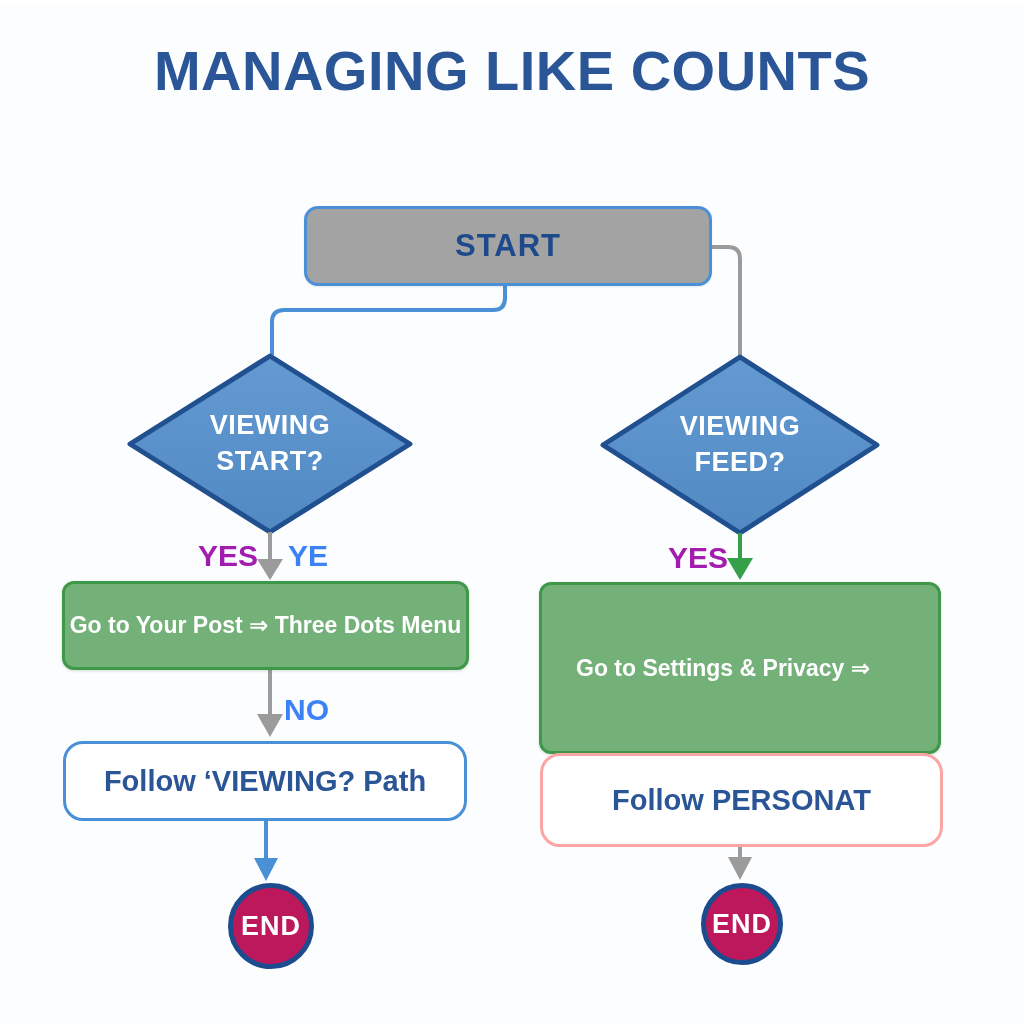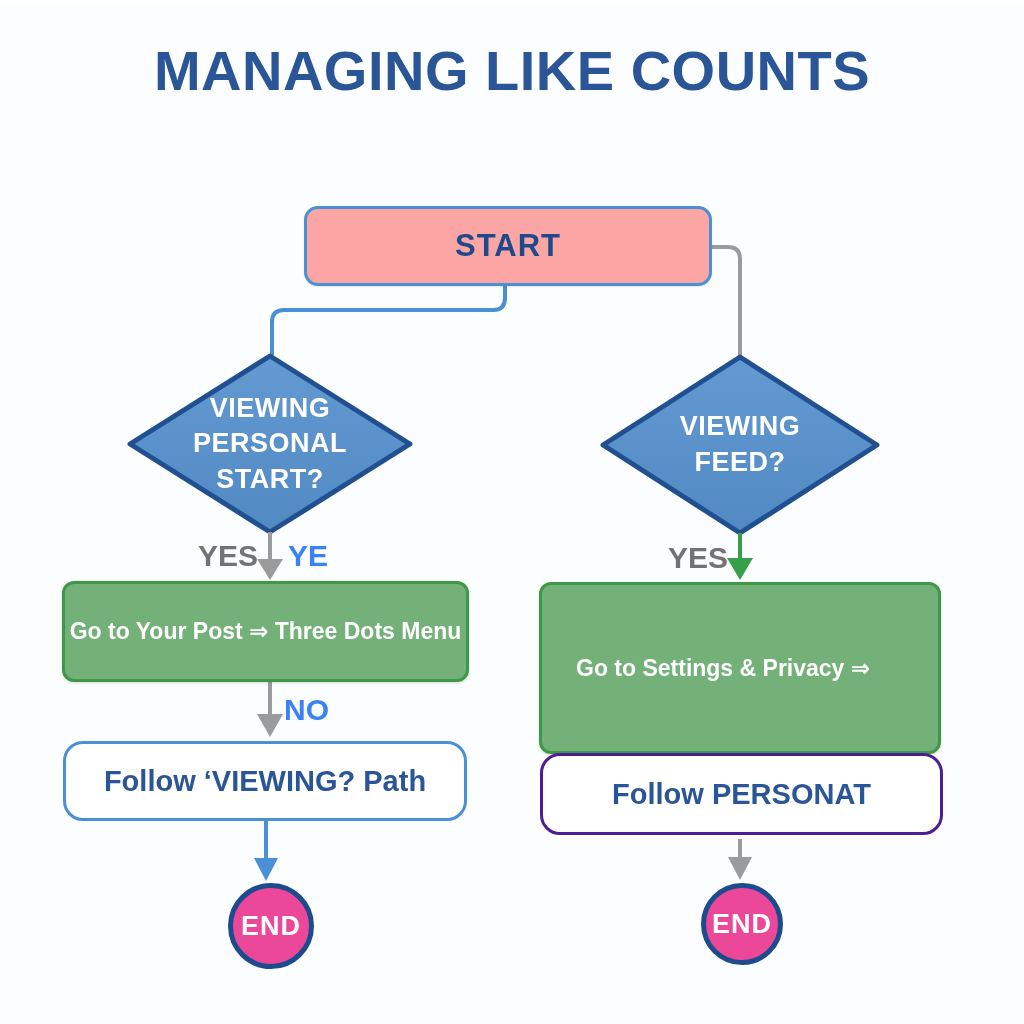--- a/index.html
+++ b/index.html
@@ -10,52 +10,52 @@
   }
   .title{
     position:absolute;top:36px;left:0;width:1024px;
     text-align:center;font-weight:bold;color:#2a5596;
     font-size:56px;line-height:1.12;letter-spacing:.5px;
   }
   .svg-layer{position:absolute;left:0;top:0;width:1024px;height:1024px;}
   .node{position:absolute;box-sizing:border-box;display:flex;align-items:center;justify-content:center;}
   .start-box{
     left:304px;top:202px;width:408px;height:80px;
-    background:#fca5a5;border:3px solid #4a90d6;border-radius:14px;
+    background:#a3a3a3;border:3px solid #4a90d6;border-radius:14px;
     color:#1e4a8c;font-weight:bold;font-size:31px;letter-spacing:1px;
     box-shadow:0 1px 2px rgba(40,80,140,.12);
   }
   .diamond-label{
     position:absolute;display:flex;flex-direction:column;align-items:center;justify-content:center;
     color:#ffffff;font-weight:bold;font-size:27px;line-height:1.32;letter-spacing:.5px;
     text-align:center;pointer-events:none;
   }
   .dl-left{left:130px;top:352px;width:280px;height:176px;}
   .dl-right{left:603px;top:353px;width:274px;height:176px;}
   .green-box{
     background:#74b179;border:3px solid #3f9749;border-radius:12px;
     color:#ffffff;font-weight:bold;font-size:23px;line-height:1.42;
     box-shadow:0 1px 3px rgba(40,100,50,.2);
   }
-  .green-left{left:62px;top:577px;width:407px;height:101px;flex-direction:column;text-align:center;}
+  .green-left{left:62px;top:577px;width:407px;height:89px;flex-direction:column;text-align:center;}
   .green-right{left:539px;top:578px;width:402px;height:172px;flex-direction:column;align-items:flex-start;justify-content:center;padding-left:18px;text-align:left;}
   .green-right .indent{padding-left:16px;}
   .follow-box{
     background:#ffffff;color:#2a5596;font-weight:bold;font-size:29px;border-radius:20px;
   }
   .follow-left{left:63px;top:737px;width:404px;height:80px;border:3px solid #4a90d6;}
-  .follow-right{left:540px;top:749px;width:403px;height:82px;border:3px solid #4c1d95;}
+  .follow-right{left:540px;top:749px;width:403px;height:94px;border:3px solid #fca5a5;}
   .end-circle{
-    background:#ec4899;border:5px solid #1c4c8e;border-radius:50%;
+    background:#be185d;border:5px solid #1c4c8e;border-radius:50%;
     color:#ffffff;font-weight:bold;font-size:27px;letter-spacing:1px;
   }
   .end-left{left:228px;top:879px;width:86px;height:86px;}
   .end-right{left:701px;top:879px;width:82px;height:82px;}
   .edge-label{position:absolute;font-weight:bold;font-size:30px;line-height:1;}
-  .lbl-green{color:#737373;}
+  .lbl-green{color:#a21caf;}
   .lbl-gray{color:#3b82f6;}
   .yes-left{left:178px;top:537px;width:80px;text-align:right;}
   .ye-left{left:288px;top:537px;}
   .no-left{left:284px;top:691px;}
   .yes-right{left:646px;top:539px;width:82px;text-align:right;}
 </style>
 </head>
 <body>
 
 <div class="canvas">
@@ -110,21 +110,20 @@
   <div class="title">
     <div>MANAGING LIKE COUNTS</div>
   </div>
 
   <div class="node start-box">
     <span>START</span>
   </div>
 
   <div class="diamond-label dl-left">
     <span>VIEWING</span>
-    <span>PERSONAL</span>
     <span>START?</span>
   </div>
 
   <div class="diamond-label dl-right">
     <span>VIEWING</span>
     <span>FEED?</span>
   </div>
 
   <div class="edge-label lbl-green yes-left">YES</div>
   <div class="edge-label lbl-gray ye-left">YE</div>

